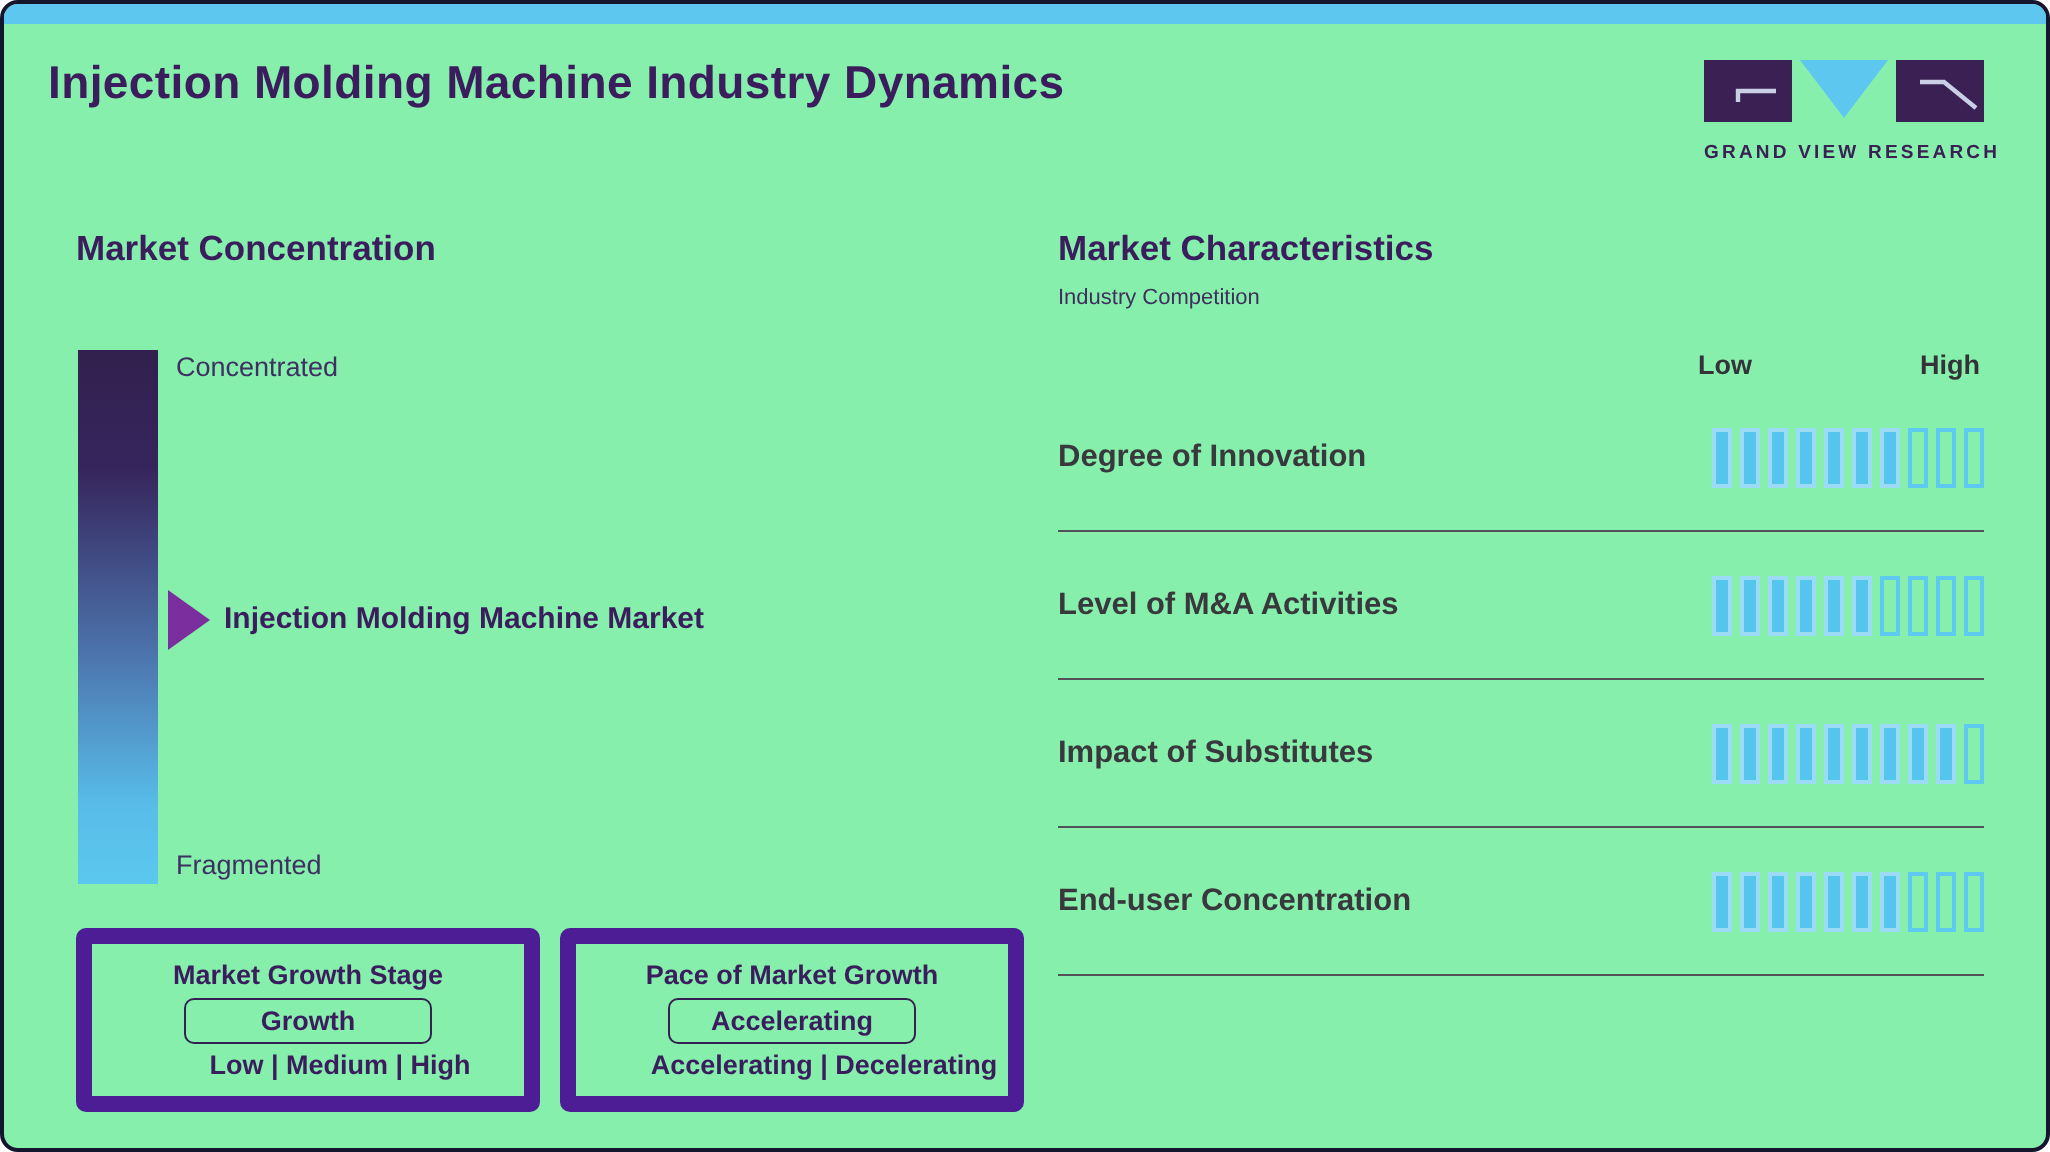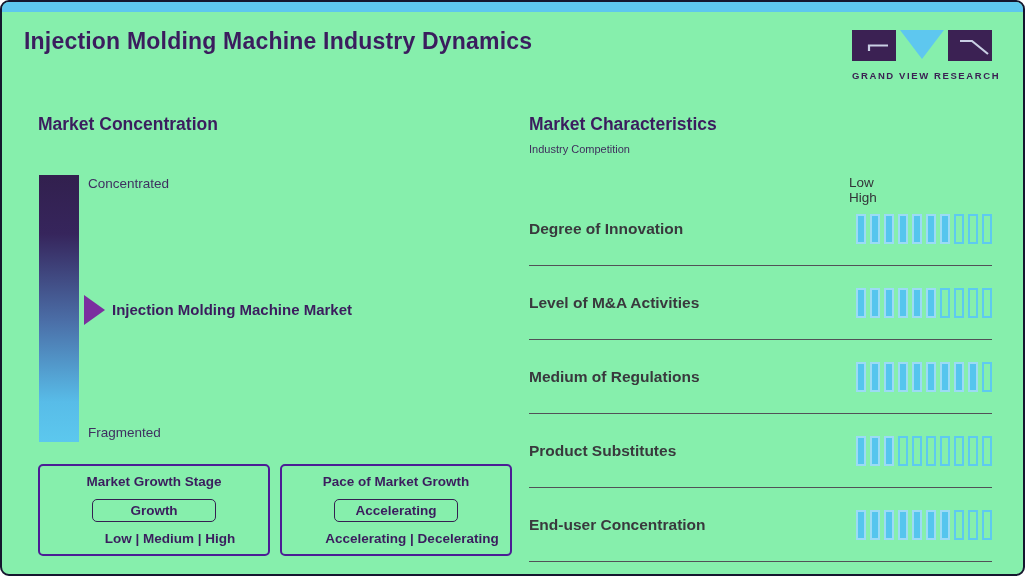--- a/index.html
+++ b/index.html
@@ -34,37 +34,37 @@
   .scale-top { top:1px; }
   .scale-bottom { bottom:2px; }
   .marker-arrow {
     position:absolute; left:45px; top:120px; width:0; height:0;
     border-top:15px solid transparent; border-bottom:15px solid transparent; border-left:21px solid #7b2f9f;
   }
   .marker-label { position:absolute; left:73px; top:126px; font-size:15px; font-weight:bold; color:#3b1d5e; white-space:nowrap; }
 
   .info-box {
     position:absolute; top:462px; width:232px; height:92px; box-sizing:border-box;
-    border:2px solid #4c1d95; border-radius:5px;
+    border:8px solid #4c1d95; border-radius:5px;
     display:flex; flex-direction:column; align-items:center; justify-content:space-between;
     padding:8px 6px;
   }
   .box-1 { left:36px; }
   .box-2 { left:278px; }
   .box-title { font-size:13.5px; font-weight:bold; color:#3b1d5e; }
   .box-selected {
     border:1.5px solid #342051; border-radius:5px; padding:3px 0; width:122px; text-align:center;
     font-size:13.5px; font-weight:bold; color:#3b1d5e;
   }
   .box-options { font-size:13.5px; font-weight:bold; color:#3b1d5e; white-space:nowrap;padding-left:32px; }
 
   .scale-header {
     position:absolute; left:847px; top:173px; width:141px;
     display:flex; justify-content:space-between;
-    font-size:13.5px; font-weight:normal; color:#333338;flex-direction:column;
+    font-size:13.5px; font-weight:bold; color:#333338;
   }
   .char-rows { position:absolute; left:527px; top:190px; width:463px; }
   .char-row {
     height:73px; display:flex; align-items:center; justify-content:space-between;
     border-bottom:1.5px solid #515157;
   }
   .row-label { font-size:15.5px; font-weight:bold; color:#39393d; }
   .bars { display:flex; gap:4px; }
   .bar { width:10px; height:30px; box-sizing:border-box; }
   .bar.filled { background:#55c5ee; border:2px solid #9cdbf5; }
@@ -144,46 +144,31 @@
           <div class="bar filled"></div>
           <div class="bar filled"></div>
           <div class="bar filled"></div>
           <div class="bar outline"></div>
           <div class="bar outline"></div>
           <div class="bar outline"></div>
           <div class="bar outline"></div>
         </div>
     </div>
     <div class="char-row">
-      <span class="row-label">Medium of Regulations</span>
+      <span class="row-label">Impact of Substitutes</span>
       <div class="bars">
           <div class="bar filled"></div>
           <div class="bar filled"></div>
           <div class="bar filled"></div>
           <div class="bar filled"></div>
           <div class="bar filled"></div>
           <div class="bar filled"></div>
           <div class="bar filled"></div>
           <div class="bar filled"></div>
           <div class="bar filled"></div>
-          <div class="bar outline"></div>
-        </div>
-    </div>
-    <div class="char-row">
-      <span class="row-label">Product Substitutes</span>
-      <div class="bars">
-          <div class="bar filled"></div>
-          <div class="bar filled"></div>
-          <div class="bar filled"></div>
-          <div class="bar outline"></div>
-          <div class="bar outline"></div>
-          <div class="bar outline"></div>
-          <div class="bar outline"></div>
-          <div class="bar outline"></div>
-          <div class="bar outline"></div>
           <div class="bar outline"></div>
         </div>
     </div>
     <div class="char-row">
       <span class="row-label">End-user Concentration</span>
       <div class="bars">
           <div class="bar filled"></div>
           <div class="bar filled"></div>
           <div class="bar filled"></div>
           <div class="bar filled"></div>

